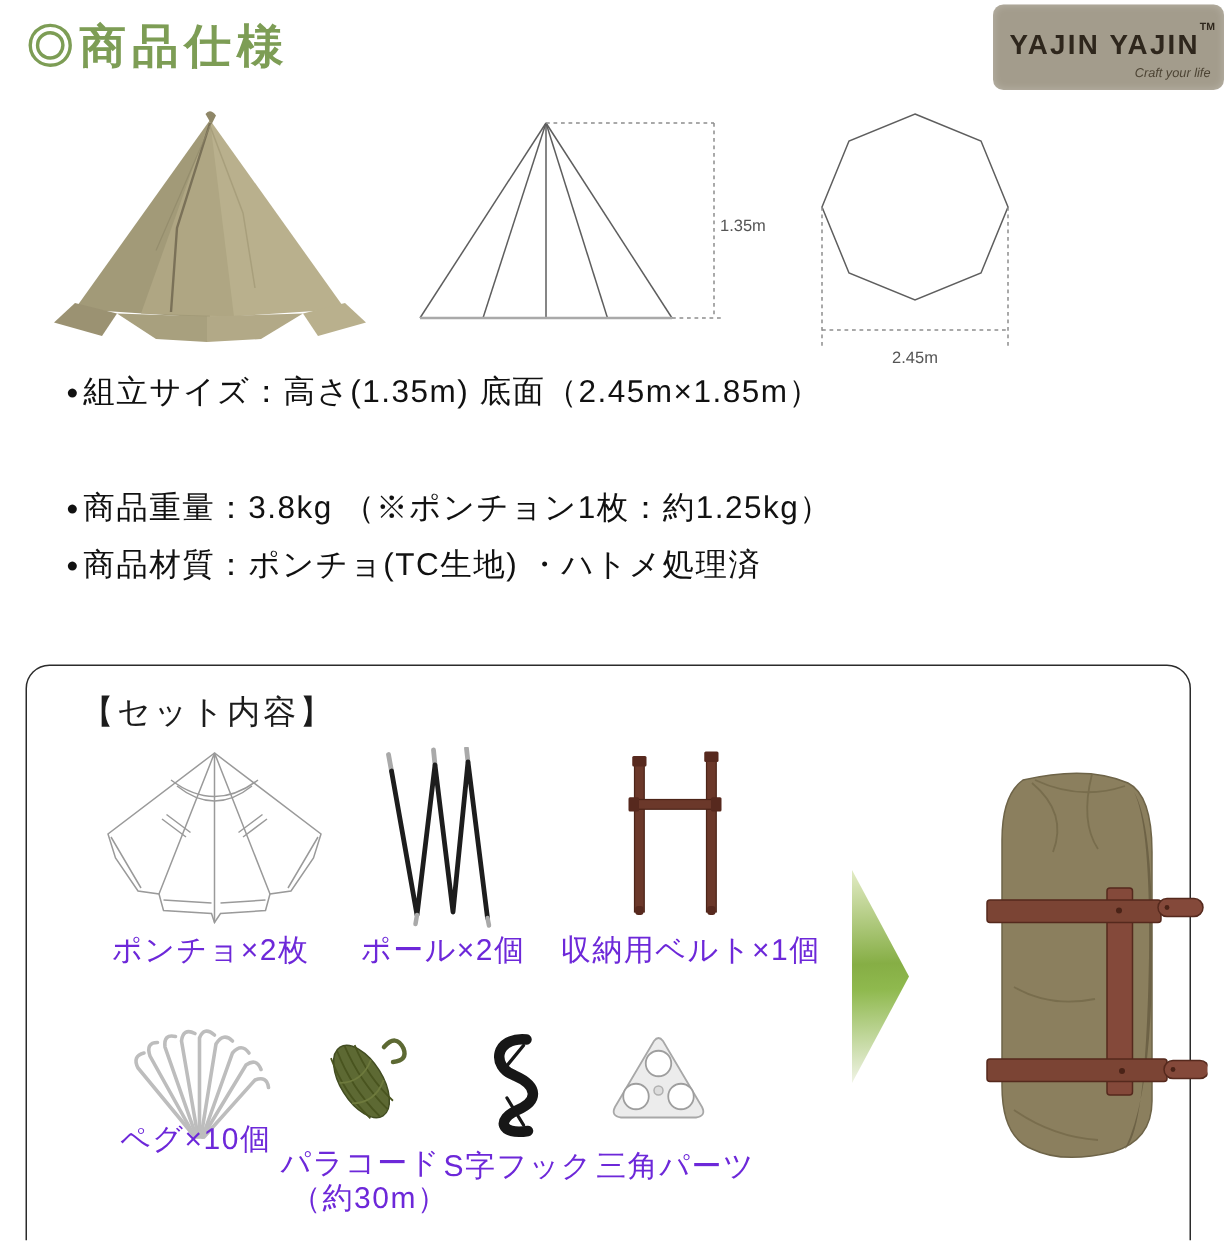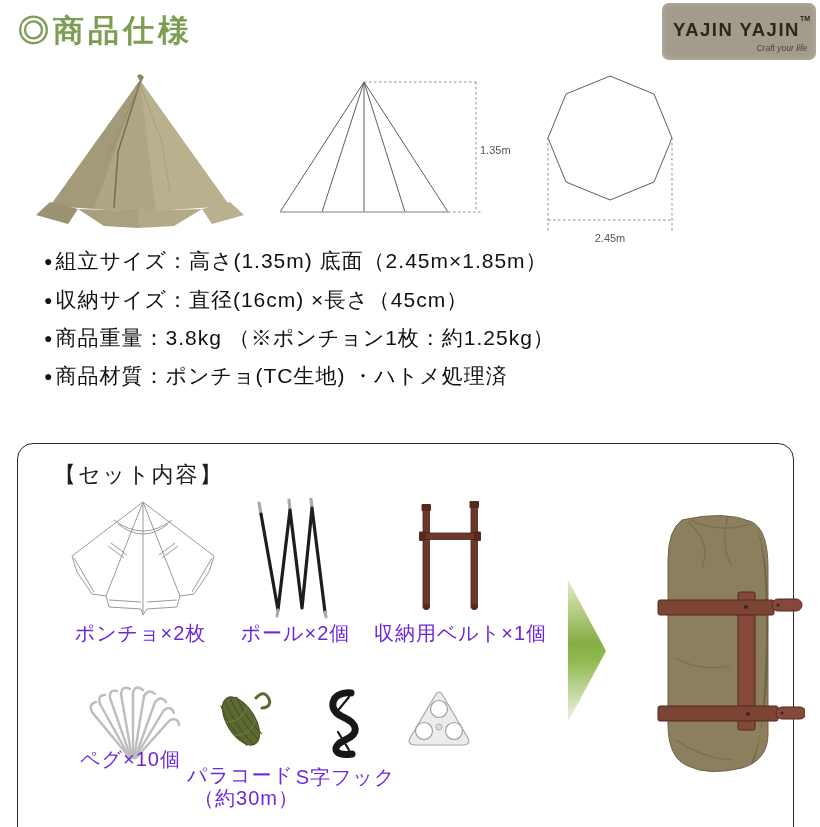--- a/index.html
+++ b/index.html
@@ -86,23 +86,20 @@
       <line x1="26" y1="68" x2="26" y2="162"></line>
       <line x1="150" y1="68" x2="150" y2="162"></line>
       <line x1="26" y1="150" x2="150" y2="150"></line>
     </g>
     <text class="dim-text" x="88" y="172" text-anchor="middle">2.45m</text>
   </svg>
 
   <div class="spec-line" style="top:247px">
     <span class="spec-bullet">●</span><span>組立サイズ：高さ(1.35m) 底面（2.45m×1.85m）</span>
   </div>
-  <div class="spec-line" style="top:286px">
-    <span class="spec-bullet">●</span><span>収納サイズ：直径(16cm) ×長さ（45cm）</span>
-  </div>
   <div class="spec-line" style="top:324px">
     <span class="spec-bullet">●</span><span>商品重量：3.8kg （※ポンチョン1枚：約1.25kg）</span>
   </div>
   <div class="spec-line" style="top:362px">
     <span class="spec-bullet">●</span><span>商品材質：ポンチョ(TC生地) ・ハトメ処理済</span>
   </div>
 
   <div class="set-box">
     <div class="set-heading">【セット内容】</div>
 
@@ -194,20 +191,21 @@
 
     <svg class="illus" style="left:388px; top:246px" width="66" height="60" viewBox="0 0 66 60">
       <path d="M30,4 Q33,0 36,4 L62,48 Q65,54 58,55 L8,55 Q1,54 4,48 Z" fill="#ececec" stroke="#a8a8a8" stroke-width="1.2"></path>
       <g fill="#ffffff" stroke="#9e9e9e" stroke-width="1.2">
         <circle cx="33" cy="19" r="8.5"></circle>
         <circle cx="18" cy="41" r="8.5"></circle>
         <circle cx="48" cy="41" r="8.5"></circle>
       </g>
       <circle cx="33" cy="37" r="3" fill="#dcdcdc" stroke="#b0b0b0" stroke-width="1"></circle>
     </svg>
+    <div class="item-label" style="left:370px; top:320px; width:125px">三角パーツ</div>
 
     <div class="arrow-right"></div>
 
     <svg class="illus" style="left:612px; top:64px" width="175" height="270" viewBox="0 0 175 270">
       <path d="M52,12 Q95,2 122,14 Q138,22 138,60 L138,226 Q138,252 112,260 Q78,268 58,258 Q38,250 38,216 L38,52 Q38,22 52,12 Z" fill="#8b7f5e" stroke="#6e6448" stroke-width="1"></path>
       <path d="M126,20 Q139,42 138,130 Q138,220 120,258 Q134,246 136,130 Q137,42 126,20 Z" fill="#6d6246"></path>
       <g stroke="#756a4a" stroke-width="1.2" fill="none" opacity="0.85">
         <path d="M58,14 Q82,34 72,60"></path>
         <path d="M98,8 Q90,40 102,58"></path>
         <path d="M60,12 Q90,26 120,16"></path>

